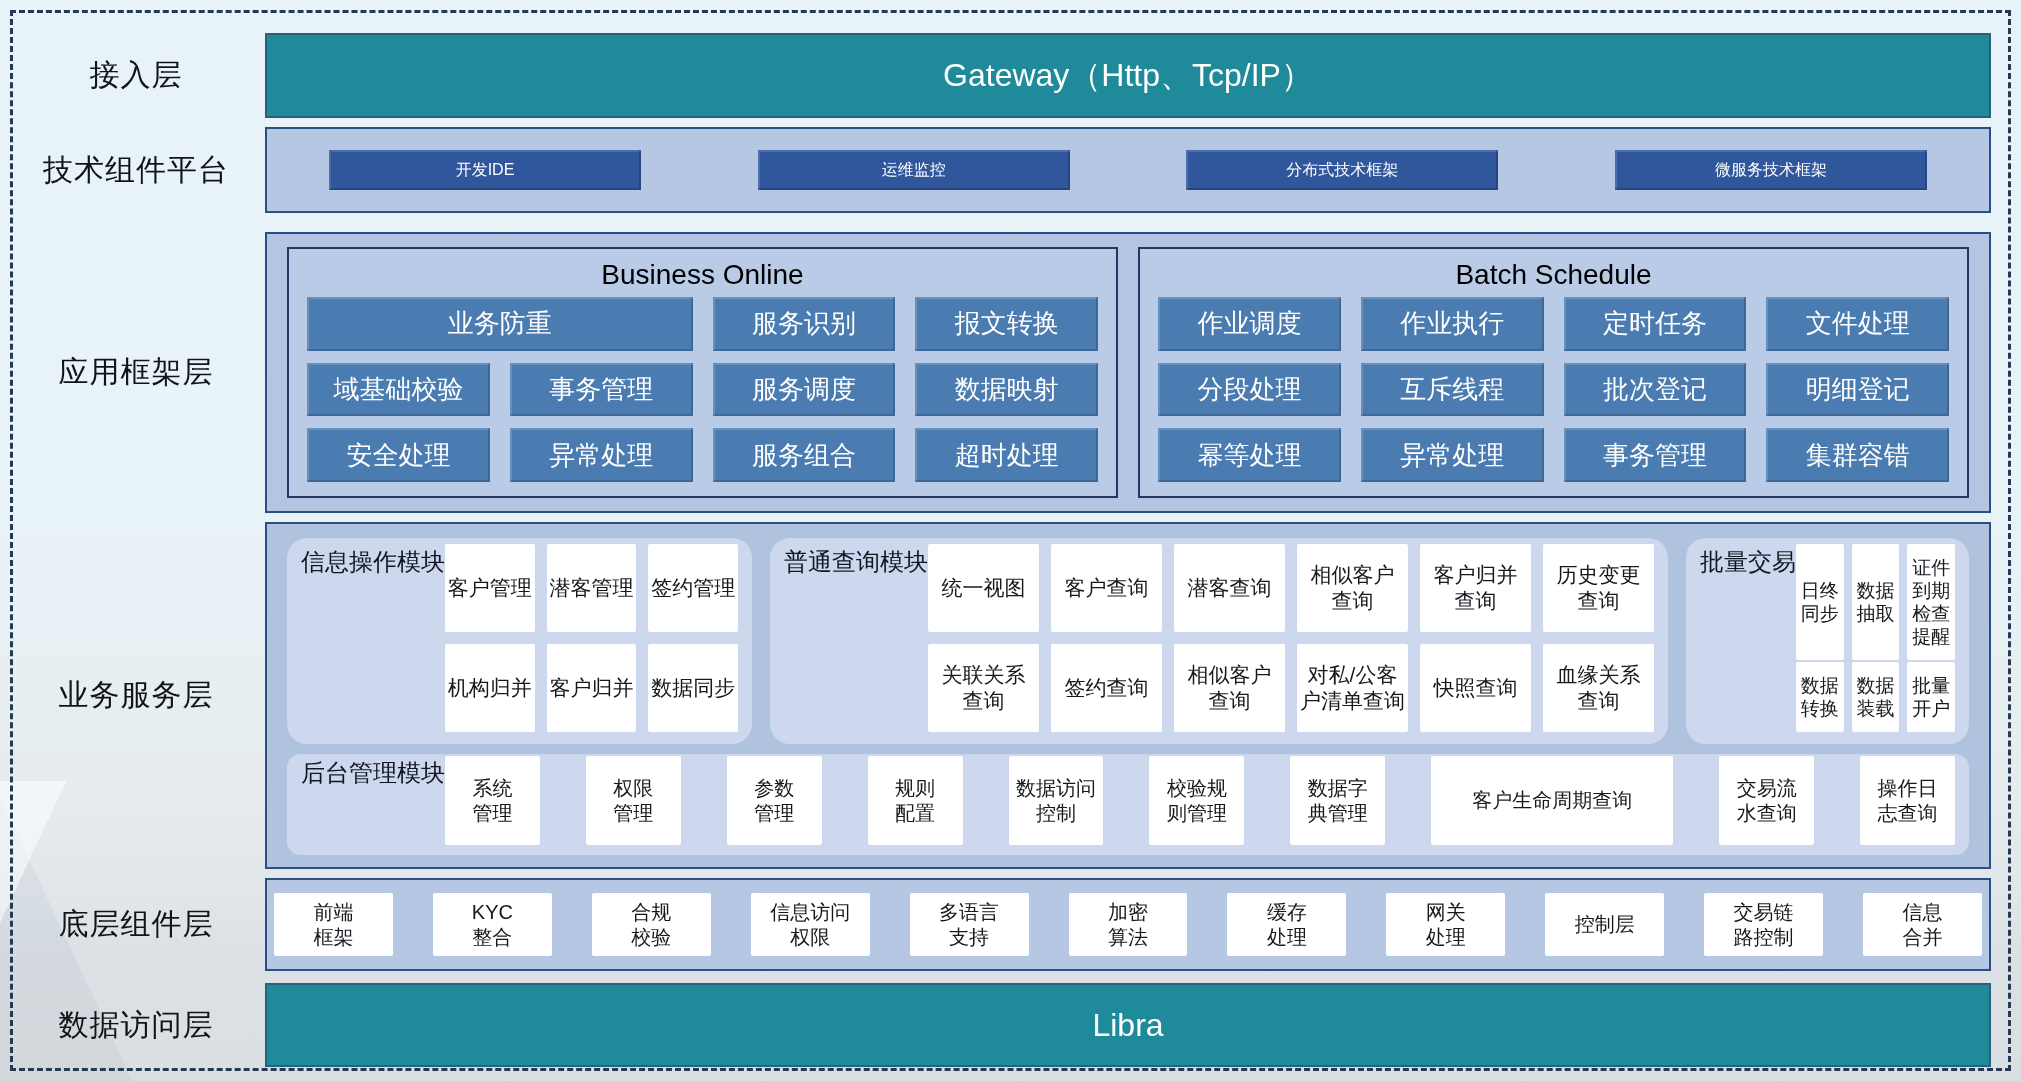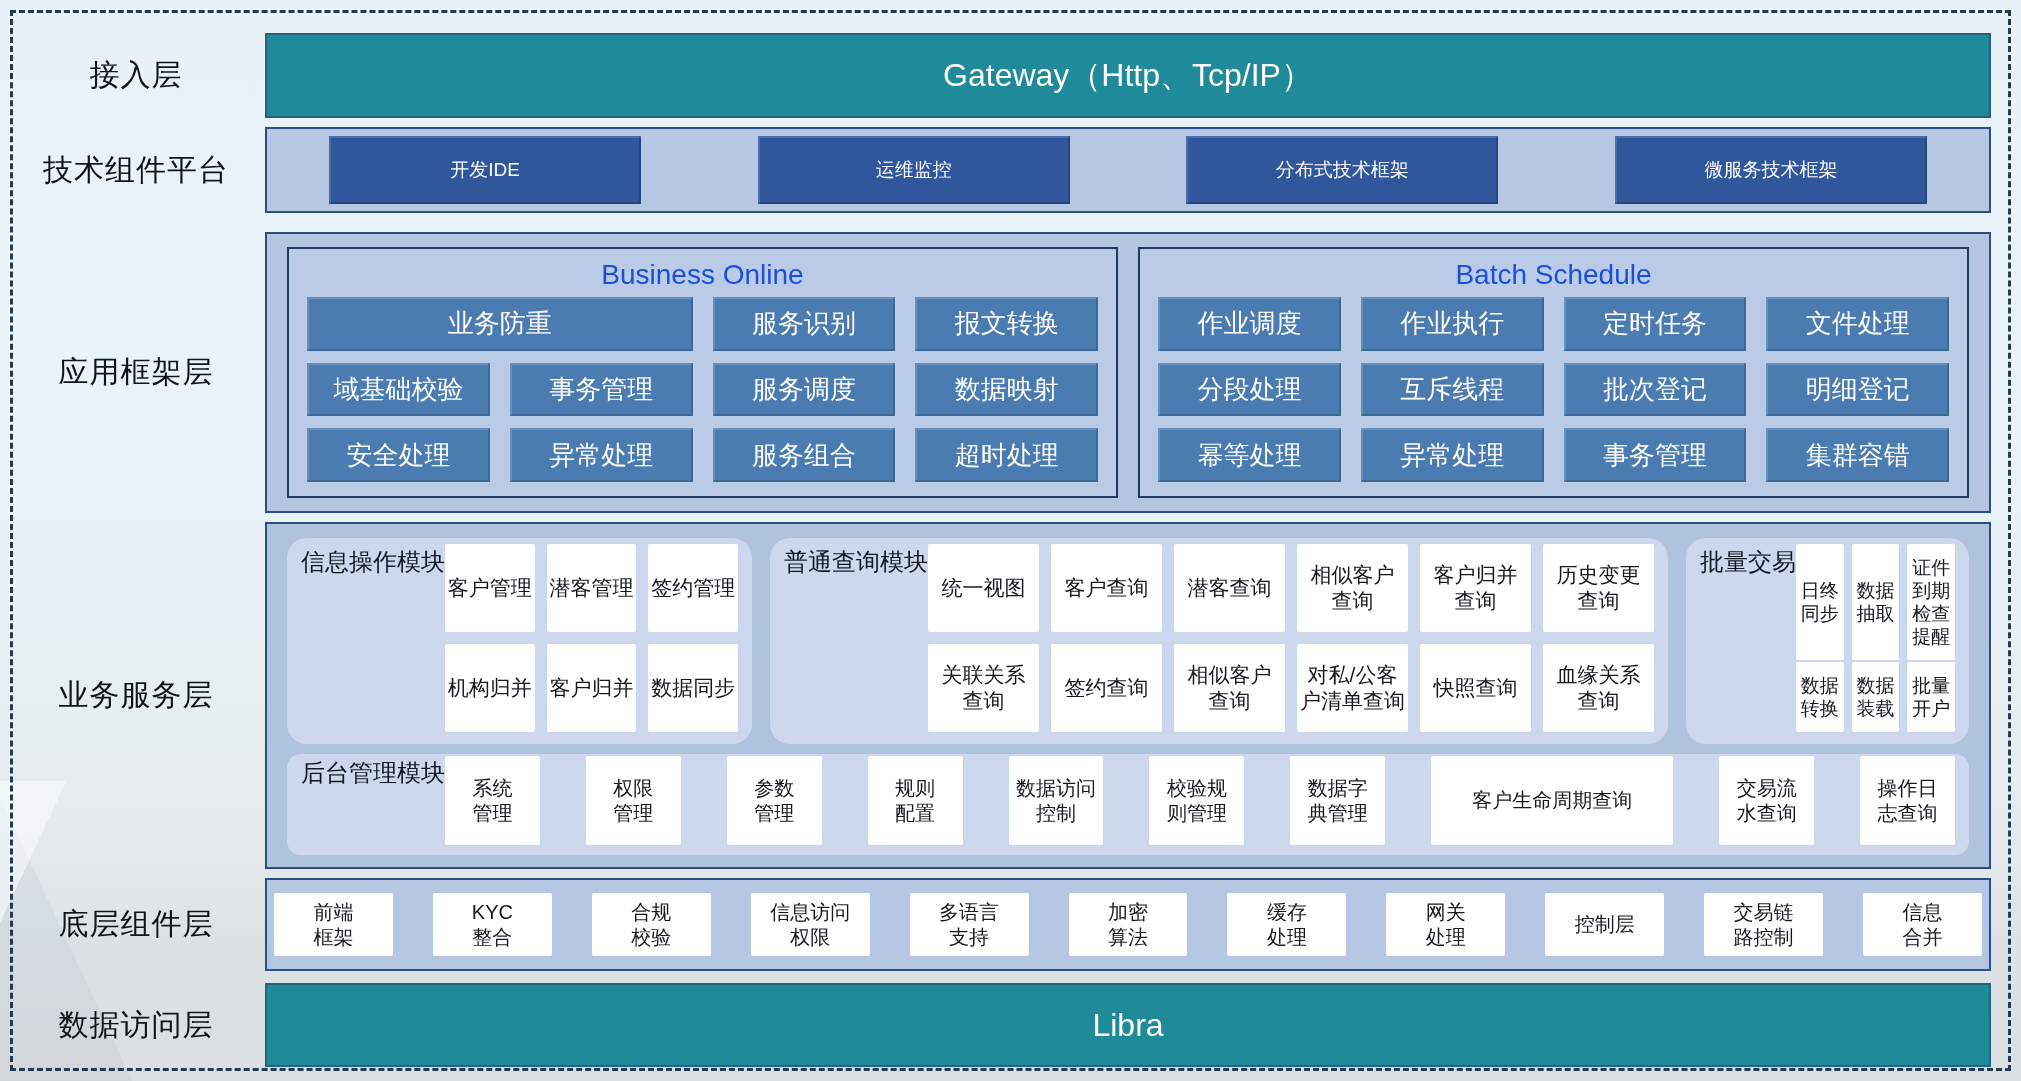--- a/index.html
+++ b/index.html
@@ -21,29 +21,29 @@
 
   .row{position:absolute;left:265px;width:1726px;box-sizing:border-box;}
 
   
   .teal-bar{background:#1e8a9a;border:2px solid #2a5f7e;display:flex;align-items:center;justify-content:center;
     color:#ffffff;font-size:32px;}
 
   
   .tech{background:#b5c7e2;border:2px solid #2c4f82;display:flex;align-items:center;justify-content:space-between;
     padding:0 62px;}
-  .tech-item{width:312px;height:68px;background:#30569c;color:#fff;font-size:19px;
+  .tech-item{width:312px;height:40px;background:#30569c;color:#fff;font-size:16px;
     display:flex;align-items:center;justify-content:center;
     box-shadow:inset -2px -2px 0 rgba(0,0,0,.18), inset 2px 2px 0 rgba(255,255,255,.14);}
 
   
   .framework{background:#b3c5e0;border:2px solid #2c4f82;display:flex;gap:20px;padding:13px 20px;}
   .fw-group{flex:1;background:#b9cbe6;border:2px solid #1f3864;display:flex;flex-direction:column;
     padding:4px 18px 14px;box-sizing:border-box;}
-  .fw-title{height:44px;display:flex;align-items:center;justify-content:center;color:#1d4ed8;font-size:28px;}
+  .fw-title{height:44px;display:flex;align-items:center;justify-content:center;color:#000000;font-size:28px;}
   .fw-grid{flex:1;display:grid;grid-template-columns:repeat(4,1fr);gap:12px 20px;}
   .fw-item{background:#4a7bb1;color:#fff;font-size:26px;display:flex;align-items:center;justify-content:center;
     box-shadow:inset -2px -2px 0 rgba(0,0,0,.16), inset 2px 2px 0 rgba(255,255,255,.16);}
   .fw-item.wide{grid-column:span 2;}
 
   
   .services{background:#b0c3de;border:2px solid #2c4f82;display:flex;flex-direction:column;
     padding:14px 20px 12px;gap:10px;}
   .svc-top{display:flex;gap:18px;height:206px;}
   .module{background:#cdd8ee;border-radius:20px;display:flex;flex-direction:row;

